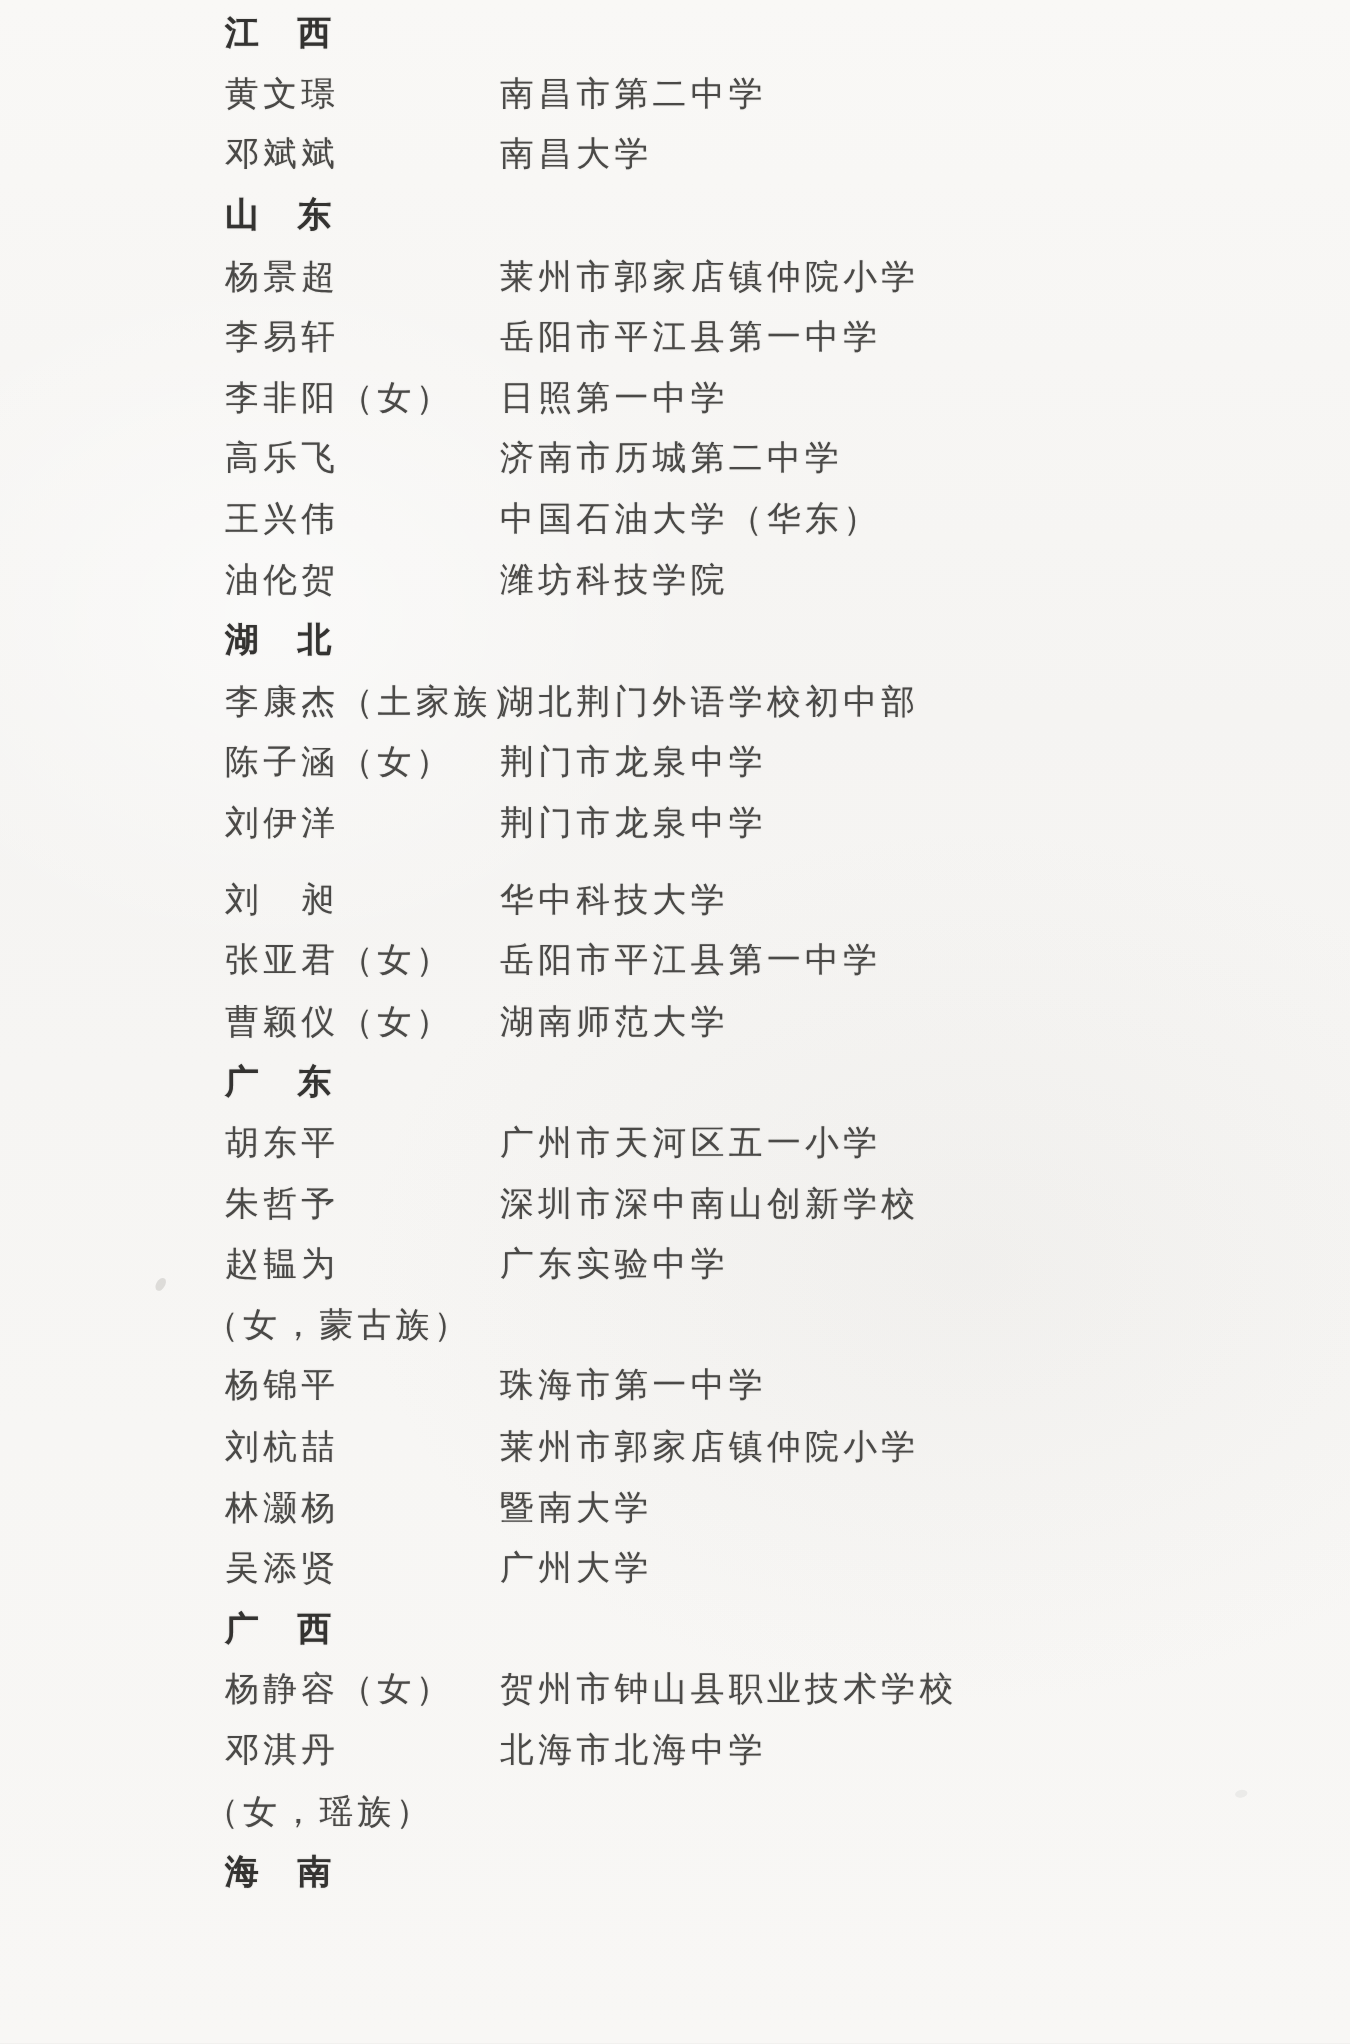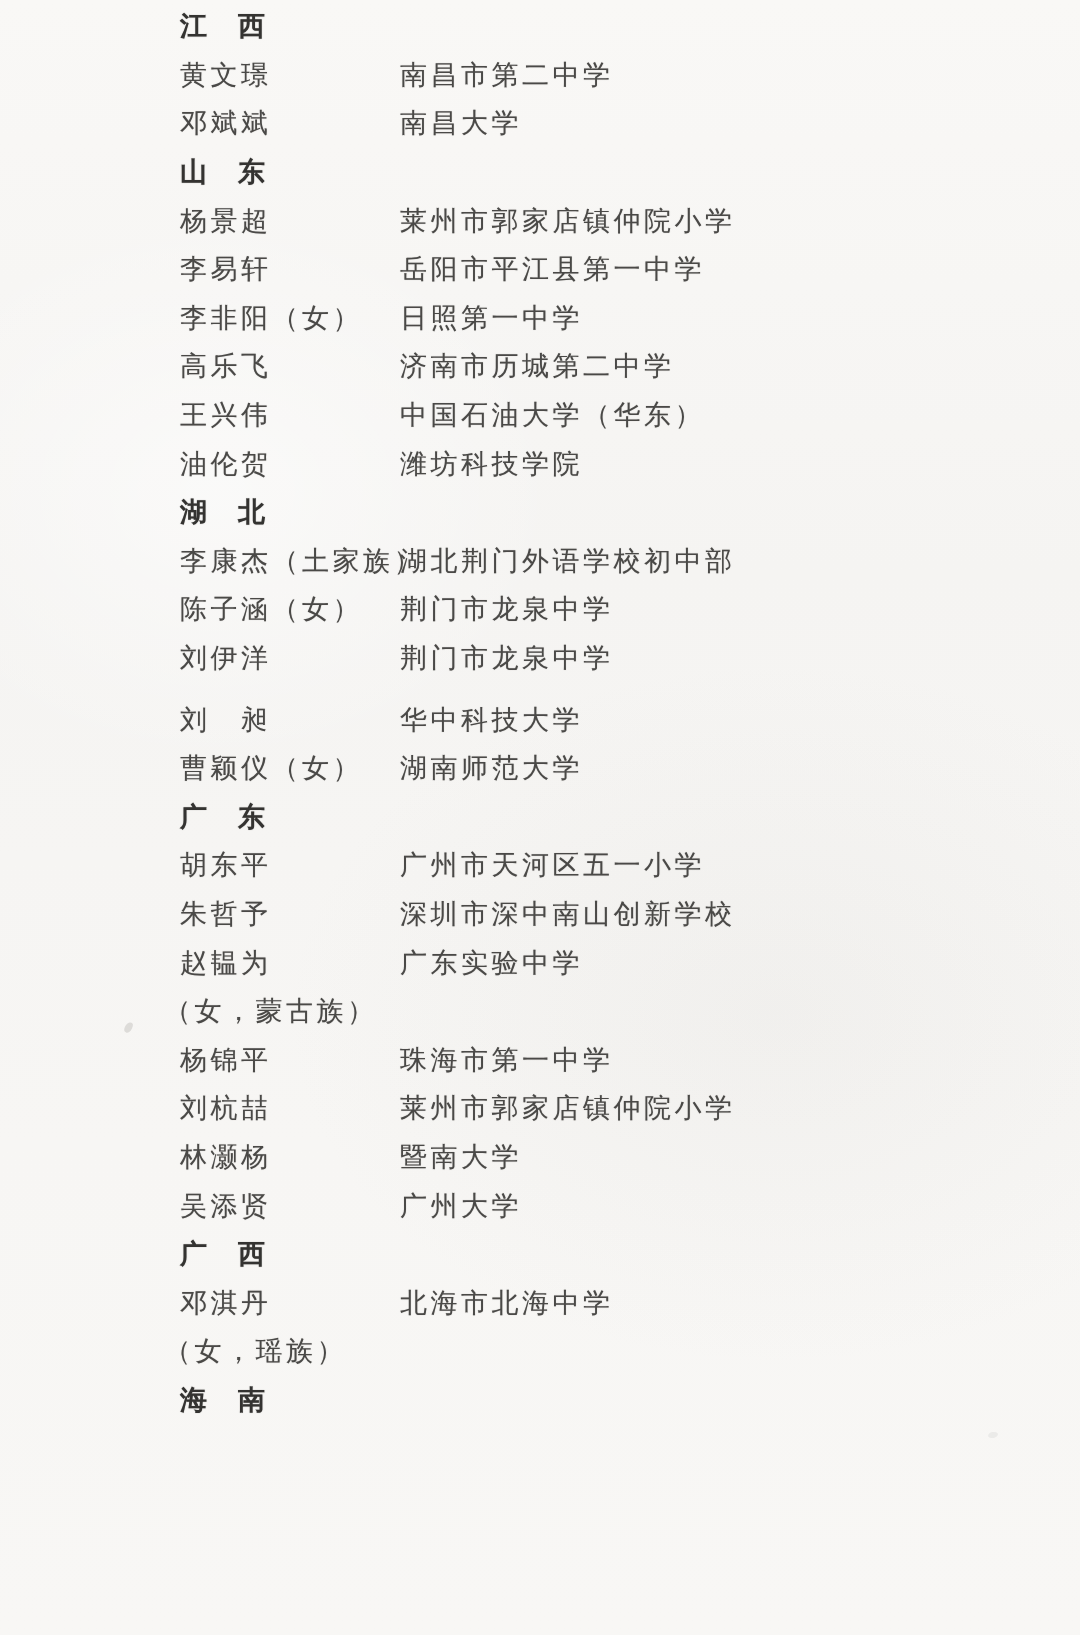--- a/index.html
+++ b/index.html
@@ -133,20 +133,24 @@
       </div>
       <div class="row entry">
         <span class="entry-name">刘伊洋</span>
         <span class="school-name">荆门市龙泉中学</span>
       </div>
       <div class="row entry extra-gap">
         <span class="entry-name">刘　昶</span>
         <span class="school-name">华中科技大学</span>
       </div>
       <div class="row entry">
+        <span class="entry-name">张亚君（女）</span>
+        <span class="school-name">岳阳市平江县第一中学</span>
+      </div>
+      <div class="row entry">
         <span class="entry-name">曹颖仪（女）</span>
         <span class="school-name">湖南师范大学</span>
       </div>
       <div class="row header">
         <span>广　东</span>
       </div>
       <div class="row entry">
         <span class="entry-name">胡东平</span>
         <span class="school-name">广州市天河区五一小学</span>
       </div>
@@ -172,20 +176,24 @@
       <div class="row entry">
         <span class="entry-name">林灏杨</span>
         <span class="school-name">暨南大学</span>
       </div>
       <div class="row entry">
         <span class="entry-name">吴添贤</span>
         <span class="school-name">广州大学</span>
       </div>
       <div class="row header">
         <span>广　西</span>
+      </div>
+      <div class="row entry">
+        <span class="entry-name">杨静容（女）</span>
+        <span class="school-name">贺州市钟山县职业技术学校</span>
       </div>
       <div class="row entry">
         <span class="entry-name">邓淇丹</span>
         <span class="school-name">北海市北海中学</span>
       </div>
       <div class="row note">
         <span>（女，瑶族）</span>
       </div>
       <div class="row header">
         <span>海　南</span>

